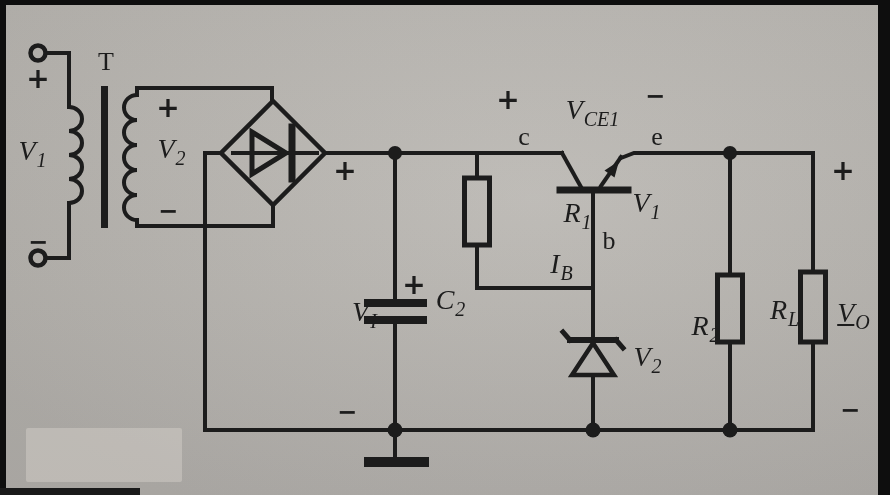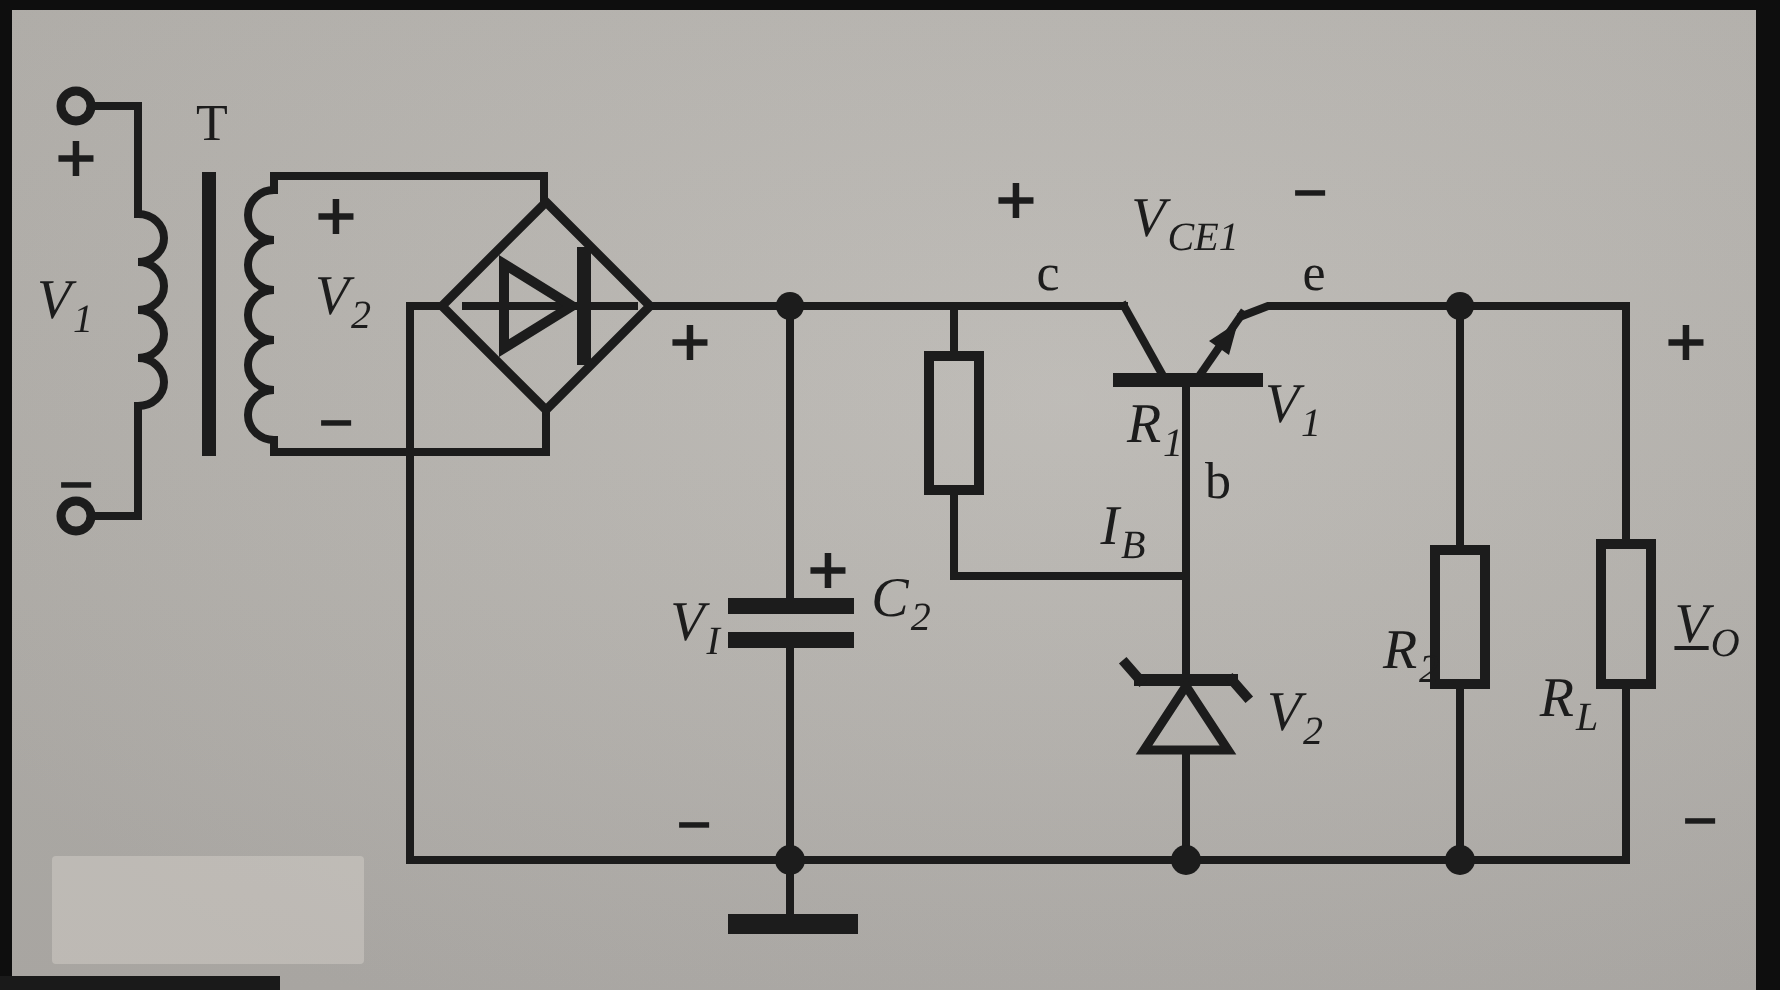--- a/index.html
+++ b/index.html
@@ -137,39 +137,39 @@
   <div class="lbl sign" style="left:38px;top:79px;"><span>+</span></div>
   <div class="lbl var" style="left:32px;top:151px;"><span>V</span><span class="s">1</span></div>
   <div class="lbl sign minus" style="left:38px;top:242px;"><span>−</span></div>
 
   <div class="lbl sign" style="left:168px;top:108px;"><span>+</span></div>
   <div class="lbl var" style="left:171px;top:149px;"><span>V</span><span class="s">2</span></div>
   <div class="lbl sign minus" style="left:168px;top:211px;"><span>−</span></div>
 
   <div class="lbl sign" style="left:345px;top:171px;"><span>+</span></div>
 
-  <div class="lbl var" style="left:347px;top:312px;"><span>V</span><span class="s">I</span></div>
+  <div class="lbl var" style="left:364px;top:312px;"><span>V</span><span class="s">I</span></div>
   <div class="lbl sign" style="left:414px;top:285px;"><span>+</span></div>
   <div class="lbl var" style="left:450px;top:300px;"><span>C</span><span class="s">2</span></div>
   <div class="lbl sign minus" style="left:347px;top:412px;"><span>−</span></div>
 
   <div class="lbl var" style="left:531px;top:213px;margin-left:46px;"><span>R</span><span class="s">1</span></div>
   <div class="lbl var" style="left:561px;top:264px;"><span>I</span><span class="s">B</span></div>
 
   <div class="lbl sign" style="left:508px;top:100px;"><span>+</span></div>
   <div class="lbl var" style="left:592px;top:110px;"><span>V</span><span class="s">CE1</span></div>
   <div class="lbl sign minus" style="left:655px;top:96px;"><span>−</span></div>
 
   <div class="lbl term" style="left:524px;top:137px;"><span>c</span></div>
   <div class="lbl term" style="left:657px;top:137px;"><span>e</span></div>
   <div class="lbl term" style="left:609px;top:241px;"><span>b</span></div>
   <div class="lbl var" style="left:646px;top:203px;"><span>V</span><span class="s">1</span></div>
 
   <div class="lbl var" style="left:647px;top:357px;"><span>V</span><span class="s">2</span></div>
 
   <div class="lbl var" style="left:705px;top:326px;"><span>R</span><span class="s">2</span></div>
-  <div class="lbl var" style="left:784px;top:310px;margin-top:40px;"><span>R</span><span class="s">L</span></div>
+  <div class="lbl var" style="left:784px;top:310px;"><span>R</span><span class="s">L</span></div>
   <div class="lbl var" style="left:853px;top:313px;text-decoration:underline;"><span>V</span><span class="s">O</span></div>
 
   <div class="lbl sign" style="left:843px;top:171px;"><span>+</span></div>
   <div class="lbl sign minus" style="left:850px;top:410px;"><span>−</span></div>
 
 </div>
 
 </body></html>

